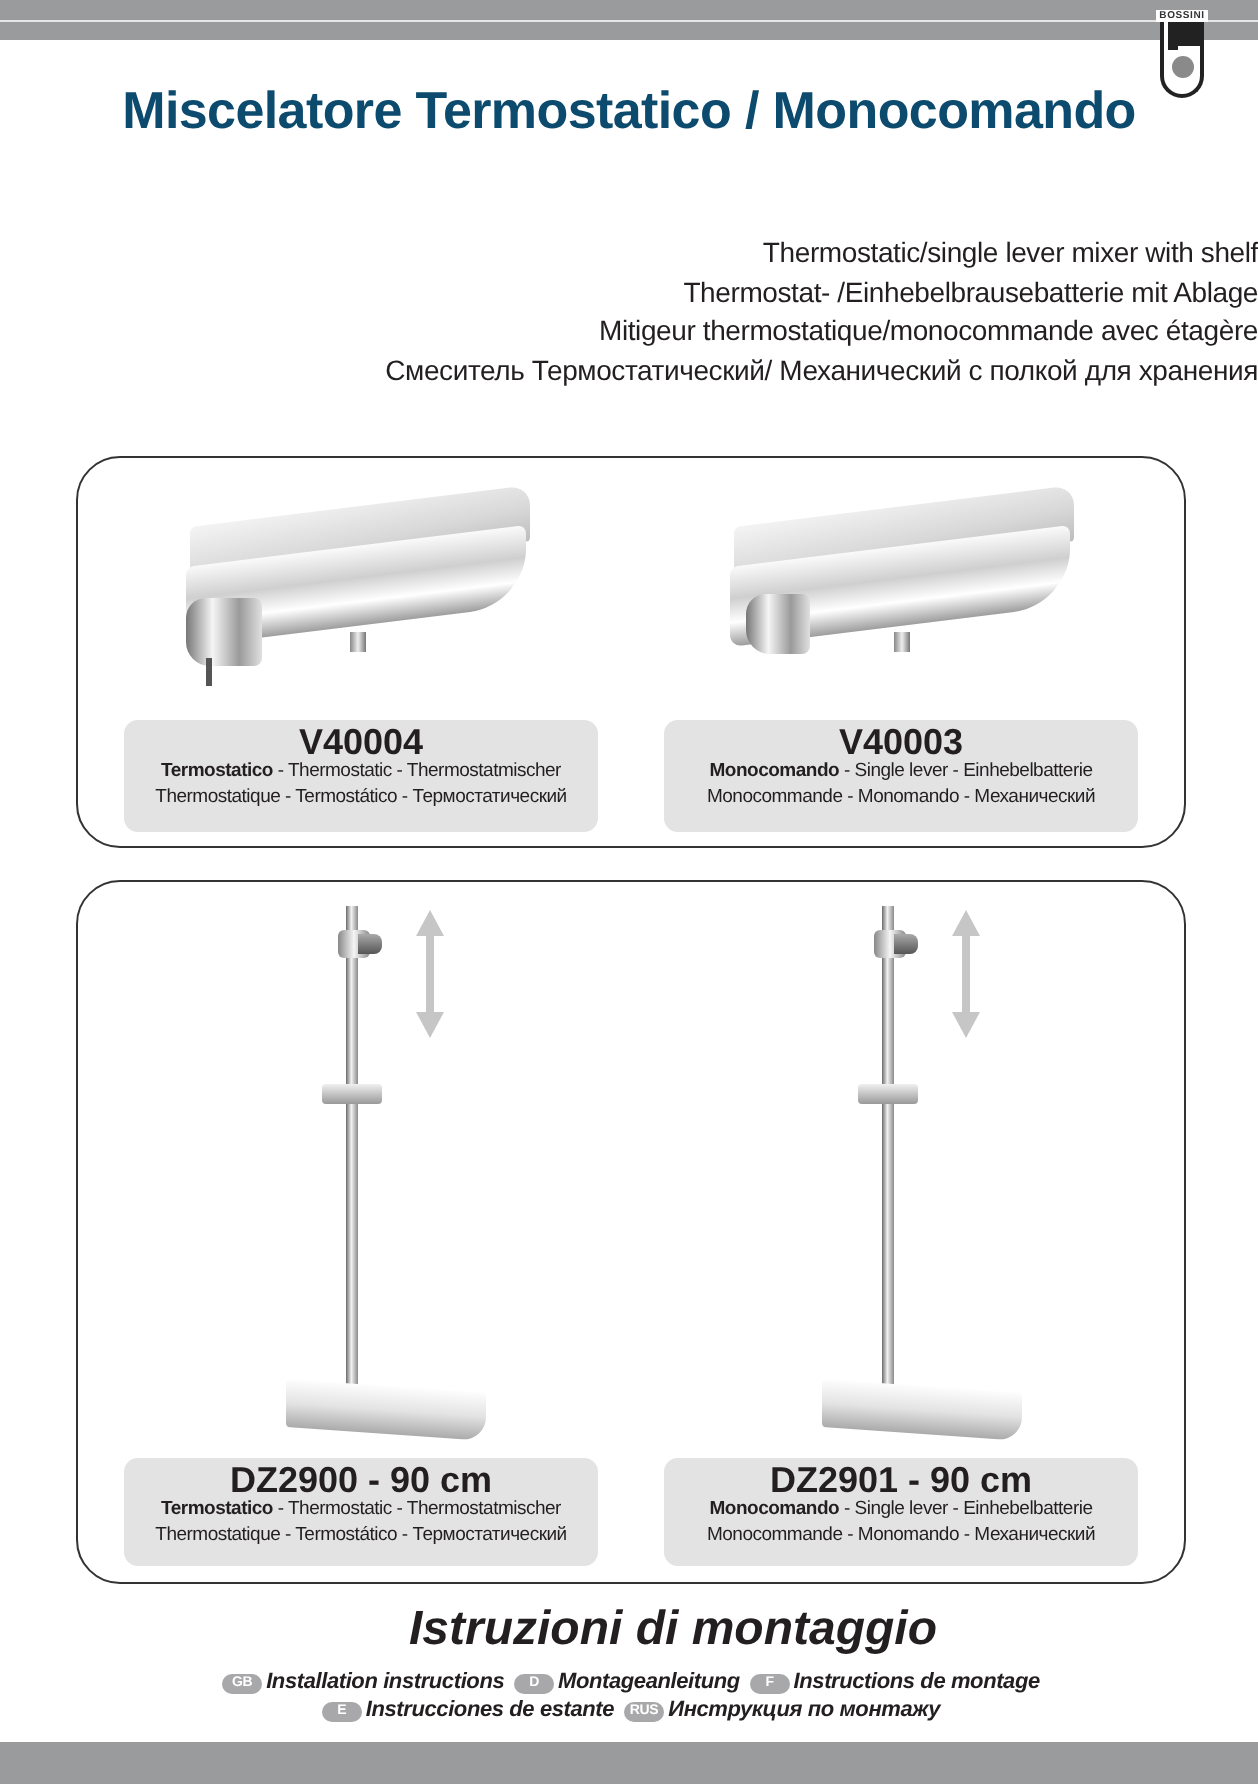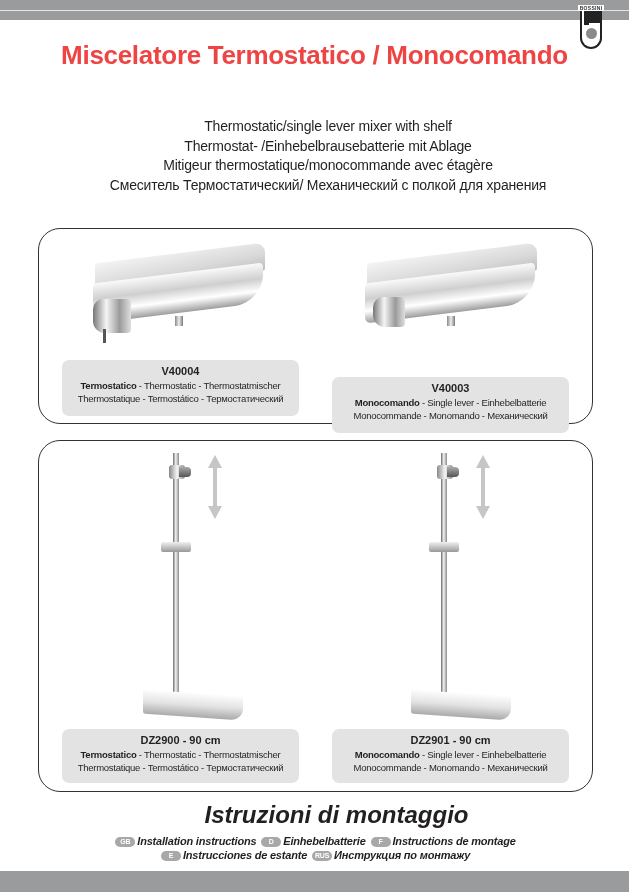--- a/index.html
+++ b/index.html
@@ -10,36 +10,36 @@
   .top-band .line { position: absolute; left: 0; top: 10px; width: 629px; height: 1px; background: #e6e6e6; }
   .bottom-band { position: absolute; left: 0; top: 871px; width: 629px; height: 21px; background: #9a9b9d; }
 
   .logo { position: absolute; left: 578px; top: 5px; width: 26px; height: 44px; }
   .logo .brand { position: absolute; left: 0; top: 0; width: 26px; height: 6px; background: #fff; font-size: 5px; line-height: 6px; text-align: center; color: #333; letter-spacing: 0.3px; font-weight: bold; }
   .logo .shield { position: absolute; left: 2px; top: 6px; width: 22px; height: 38px; border: 2px solid #222; border-top: none; border-radius: 0 0 11px 11px; background: #fff; }
   .logo .shield .stem { position: absolute; left: 2px; top: 0; width: 5px; height: 14px; background: #222; }
   .logo .shield .cap { position: absolute; left: 7px; top: 0; width: 11px; height: 12px; background: #222; }
   .logo .shield .dot { position: absolute; left: 4px; top: 17px; width: 11px; height: 11px; border-radius: 50%; background: #8a8a8a; }
 
-  .title { position: absolute; left: 0; top: 38px; width: 629px; text-align: center; font-family: "Liberation Sans", sans-serif; font-weight: bold; font-size: 26px; line-height: 34px; color: #ef4444; letter-spacing: -0.3px; }
+  .title { position: absolute; left: 0; top: 38px; width: 629px; text-align: center; font-family: "Liberation Sans", sans-serif; font-weight: bold; font-size: 26px; line-height: 34px; color: #0c4a6e; letter-spacing: -0.3px; }
 
-  .subtitles { position: absolute; left: 0; top: 117px; width: 629px; text-align: center; font-size: 14px; line-height: 19.5px; color: #231f20; letter-spacing: -0.2px; padding-left: 27px; }
+  .subtitles { position: absolute; left: 0; top: 117px; width: 629px; text-align: right; font-size: 14px; line-height: 19.5px; color: #231f20; letter-spacing: -0.2px; padding-left: 27px; }
   .subtitles div { white-space: nowrap; }
 
   .panel { position: absolute; left: 38px; width: 555px; border: 1.3px solid #333; border-radius: 22px; background: #fff; }
   .panel-top { top: 228px; height: 196px; }
   .panel-bottom { top: 440px; height: 352px; }
 
   .label-box { position: absolute; width: 237px; background: #e3e3e4; border-radius: 7px; text-align: center; color: #231f20; }
-  .label-box .code { font-weight: bold; font-size: 11px; line-height: 16px; padding-top: 3px; }
+  .label-box .code { font-weight: bold; font-size: 18px; line-height: 16px; padding-top: 3px; }
   .label-box .line { font-size: 9.5px; line-height: 13px; white-space: nowrap; letter-spacing: -0.25px; }
   .label-box .line b { font-weight: bold; }
 
   .lb1 { left: 23px; top: 131px; height: 56px; }
-  .lb2 { left: 293px; top: 148px; height: 56px; }
+  .lb2 { left: 293px; top: 131px; height: 56px; }
   .lb3 { left: 23px; top: 288px; height: 54px; }
   .lb4 { left: 293px; top: 288px; height: 54px; }
 
   
   .mixer { position: absolute; width: 190px; height: 100px; }
   .mixer .shelf { position: absolute; left: 16px; top: 12px; width: 170px; height: 28px; background: linear-gradient(175deg, #f4f4f4 0%, #d8d8d8 60%, #bdbdbd 100%); transform: skewY(-7deg); border-radius: 3px 10px 2px 2px; }
   .mixer .body { position: absolute; left: 14px; top: 32px; width: 170px; height: 40px; background: linear-gradient(180deg, #fafafa 0%, #cfcfcf 40%, #ffffff 70%, #9d9d9d 100%); transform: skewY(-7deg); border-radius: 4px 4px 28px 6px; }
   .mixer .knob { position: absolute; left: 14px; top: 58px; width: 38px; height: 34px; background: linear-gradient(90deg, #777 0%, #f5f5f5 35%, #9a9a9a 70%, #e0e0e0 100%); border-radius: 10px 4px 4px 12px; }
   .mixer .outlet { position: absolute; left: 96px; top: 75px; width: 8px; height: 10px; background: linear-gradient(90deg, #888, #eee, #777); }
   .mixer .lever { position: absolute; left: 24px; top: 88px; width: 3px; height: 14px; background: #555; }
@@ -153,21 +153,21 @@
     <div class="line"><b>Monocomando</b><span> - Single lever - Einhebelbatterie</span></div>
     <div class="line">Monocommande - Monomando - Механический</div>
   </div>
 </div>
 
 <div class="install-title">Istruzioni di montaggio</div>
 
 <div class="install-lines">
   <div class="row">
     <span class="lang-badge">GB</span><span>Installation instructions</span>
-    <span class="lang-badge">D</span><span>Einhebelbatterie</span>
+    <span class="lang-badge">D</span><span>Montageanleitung</span>
     <span class="lang-badge">F</span><span>Instructions de montage</span>
   </div>
   <div class="row">
     <span class="lang-badge">E</span><span>Instrucciones de estante</span>
     <span class="lang-badge">RUS</span><span>Инструкция по монтажу</span>
   </div>
 </div>
 
 <div class="bottom-band"></div>
 

